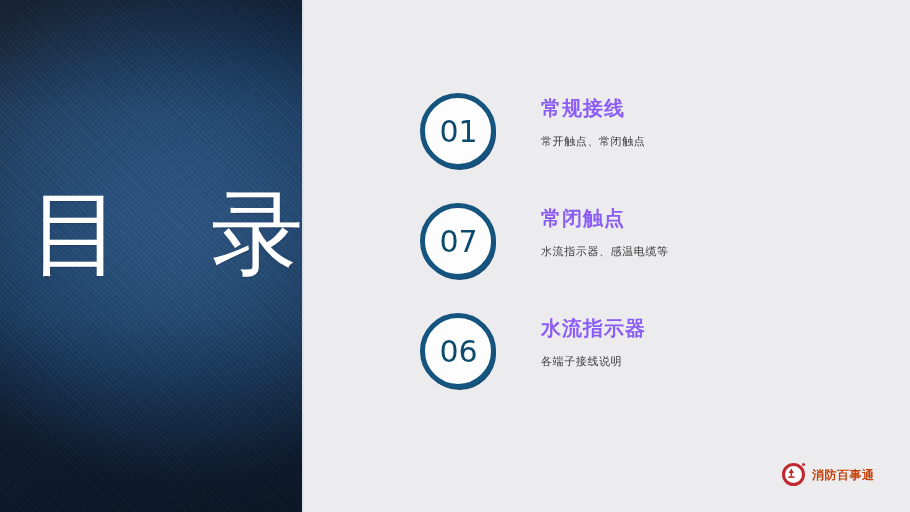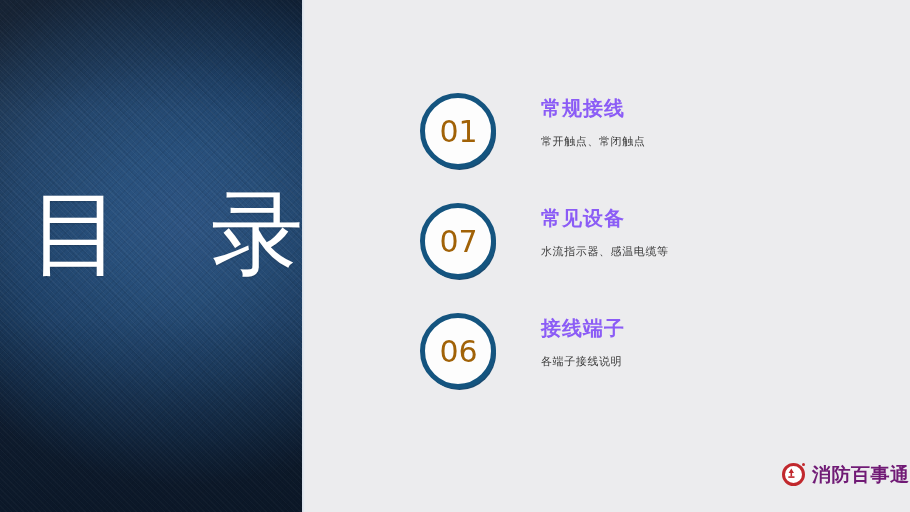--- a/index.html
+++ b/index.html
@@ -145,21 +145,21 @@
     border-radius: 50%;
     border: 5px solid #14547f;
     background: #fdfdfd;
     display: flex;
     align-items: center;
     justify-content: center;
   }
   .num-badge .num-text {
     font-size: 30px;
     line-height: 30px;
-    color: #a16207;
+    color: #0c4a6e;
     font-family: "DejaVu Sans", "Liberation Sans", sans-serif;
     font-weight: 400;
     letter-spacing: 0px;
     padding-left: 1px;
     padding-top: 2px;
   }
 
   .item-text {
     padding-left: 45px;
     padding-top: 2px;
@@ -217,24 +217,24 @@
     position: absolute;
     right: 0px;
     top: 0px;
     width: 3px;
     height: 3px;
     border-radius: 50%;
     background: #c1282d;
   }
   .logo-text {
     margin-left: 7px;
-    font-size: 19px;
+    font-size: 12px;
     line-height: 20px;
     font-weight: 700;
-    color: #701a75;
+    color: #c2410c;
     letter-spacing: 0.5px;
     white-space: nowrap;
   }
 </style>
 </head>
 <body>
 
 <div class="slide">
 
   <div class="left-panel">
@@ -260,34 +260,34 @@
     </div>
 
     <div class="toc-item i1">
       <div class="num-badge">
         <div class="ring-shadow"></div>
         <div class="ring">
           <span class="num-text">07</span>
         </div>
       </div>
       <div class="item-text">
-        <div class="item-title">常见设备</div>
+        <div class="item-title">常闭触点</div>
         <div class="item-sub">水流指示器、感温电缆等</div>
       </div>
     </div>
 
     <div class="toc-item i2">
       <div class="num-badge">
         <div class="ring-shadow"></div>
         <div class="ring">
           <span class="num-text">06</span>
         </div>
       </div>
       <div class="item-text">
-        <div class="item-title">接线端子</div>
+        <div class="item-title">水流指示器</div>
         <div class="item-sub">各端子接线说明</div>
       </div>
     </div>
 
     <div class="logo">
       <div class="logo-mark">
         <div class="lm-ring"></div>
         <svg class="lm-glyph" viewBox="0 0 23 23">
           <path d="M8.5 13.6 L8.5 10.0 L6.6 10.0 L9.3 5.4 L12.0 10.0 L10.1 10.0 L10.1 13.6 Z" fill="#c1282d"></path>
           <rect x="6.3" y="13.3" width="6.2" height="1.6" fill="#c1282d"></rect>

